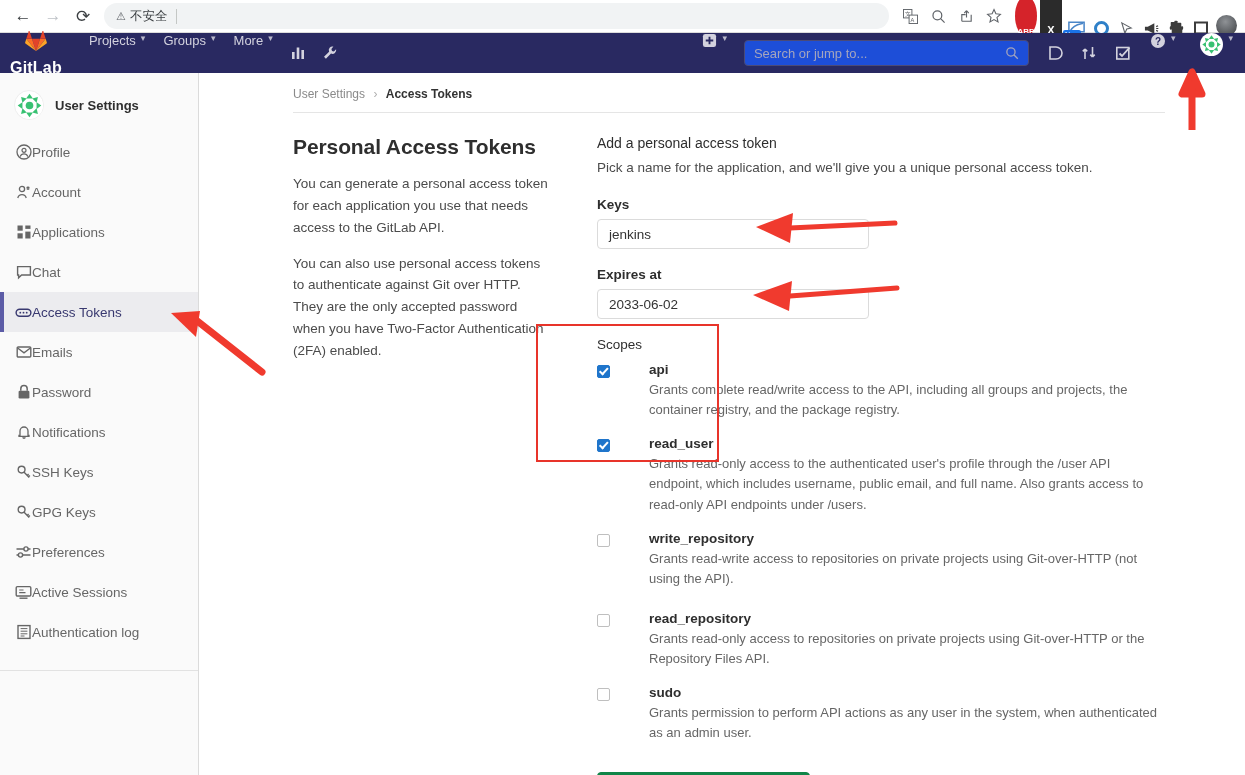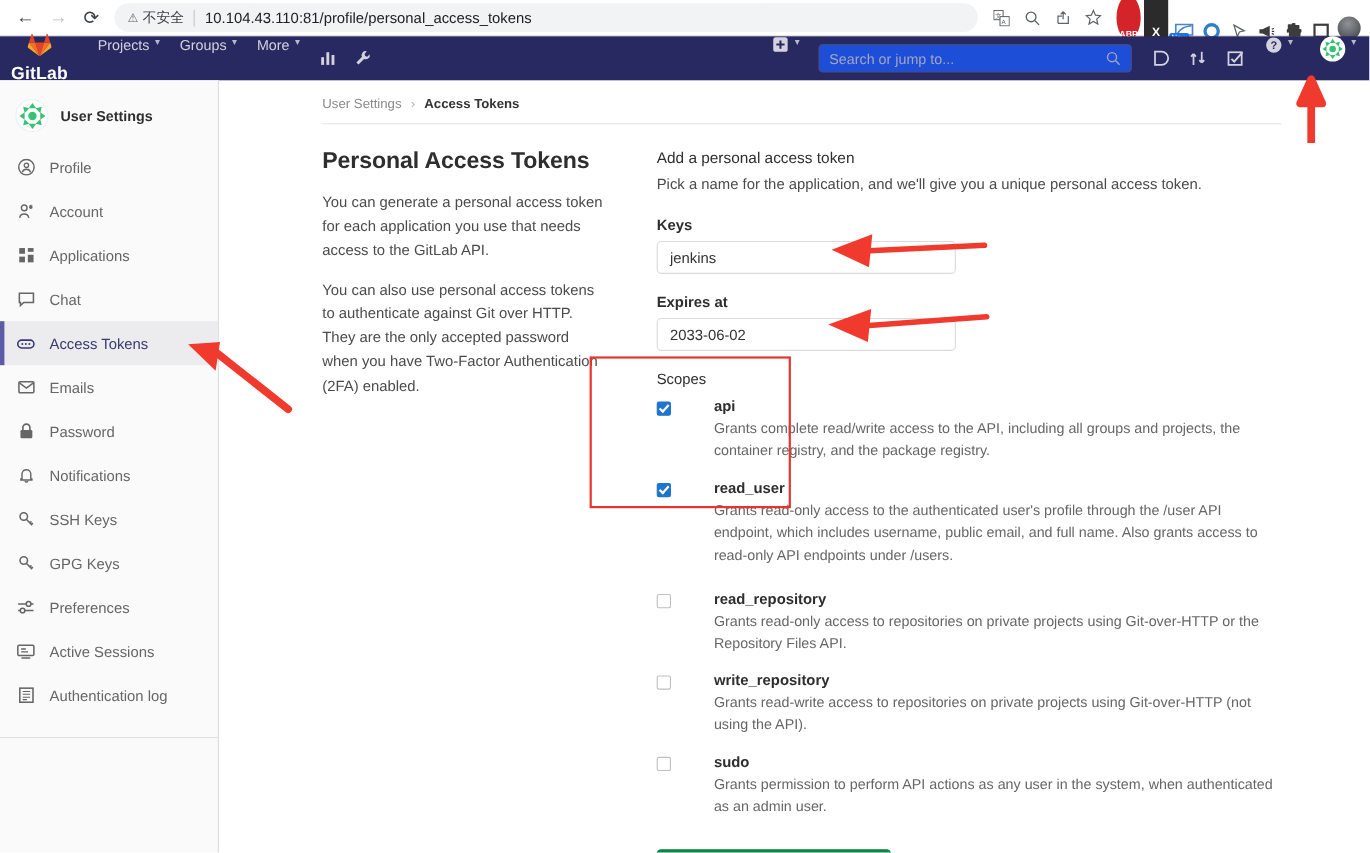--- a/index.html
+++ b/index.html
@@ -133,21 +133,21 @@
     display: flex; align-items: center; gap: 11px;
     padding: 9px 14px 12px 14px;
   }
   .side-head-avatar {
     width: 30px; height: 30px; border-radius: 50%;
     background: #fff; border: 1px solid #eee;
     display: flex; align-items: center; justify-content: center; flex: none;
   }
   .side-head-text { font-size: 13px; font-weight: bold; color: #2e2e2e; }
   .side-item {
-    display: flex; align-items: center; gap: 13px;
+    display: flex; align-items: center; 
     height: 40px; padding-left: 15px;
     font-size: 13.5px; color: #666; position: relative;
   }
   .side-item .sico {
     width: 17px; display: flex; align-items: center;
     justify-content: center; color: #666; flex: none;
   }
   .side-item.active {
     background: #ececef; color: #393970; font-weight: normal;
   }
@@ -225,21 +225,20 @@
 <body>
 
 <div class="browser-bar">
   <div class="nav-btn">←</div>
   <div class="nav-btn disabled">→</div>
   <div class="nav-btn">⟳</div>
   <div class="omnibox">
     <span class="warn-icon">⚠</span>
     <span class="warn-text">不安全</span>
     <span class="omni-sep"></span>
-    <span class="omni-url">10.104.43.110:81/profile/personal_access_tokens</span>
   </div>
   <div class="omni-right">
     <div class="omni-ico">
       <svg width="15" height="15" viewBox="0 0 16 16">
           <rect x="0.5" y="0.5" width="9" height="9" fill="none" stroke="#5f6368"></rect>
           <text x="2" y="7.6" font-size="6" fill="#5f6368" font-family="sans-serif">文</text>
           <rect x="6.5" y="6.5" width="9" height="9" fill="#fff" stroke="#5f6368"></rect>
           <text x="8" y="13.6" font-size="6" fill="#5f6368" font-family="sans-serif">A</text>
         </svg>
     </div>
@@ -610,39 +609,39 @@
         </div>
 
         <div class="scope-row">
           <div class="scope-cb checked"></div>
           <div>
             <div class="scope-name">read_user</div>
             <div class="scope-desc">Grants read-only access to the authenticated user's profile through the /user API endpoint, which includes username, public email, and full name. Also grants access to read-only API endpoints under /users.</div>
           </div>
         </div>
 
+        <div class="scope-row">
+          <div class="scope-cb"></div>
+          <div>
+            <div class="scope-name">write_repository</div>
+            <div class="scope-desc">Grants read-write access to repositories on private projects using Git-over-HTTP (not using the API).</div>
+          </div>
+        </div>
+
         <div class="scope-row" style="margin-top:22px;">
           <div class="scope-cb"></div>
           <div>
             <div class="scope-name">read_repository</div>
             <div class="scope-desc">Grants read-only access to repositories on private projects using Git-over-HTTP or the Repository Files API.</div>
           </div>
         </div>
 
         <div class="scope-row">
           <div class="scope-cb"></div>
           <div>
-            <div class="scope-name">write_repository</div>
-            <div class="scope-desc">Grants read-write access to repositories on private projects using Git-over-HTTP (not using the API).</div>
-          </div>
-        </div>
-
-        <div class="scope-row">
-          <div class="scope-cb"></div>
-          <div>
             <div class="scope-name">sudo</div>
             <div class="scope-desc">Grants permission to perform API actions as any user in the system, when authenticated as an admin user.</div>
           </div>
         </div>
 
         <button class="create-btn">Create personal access token</button>
       </div>
     </div>
   </div>
 </div>

